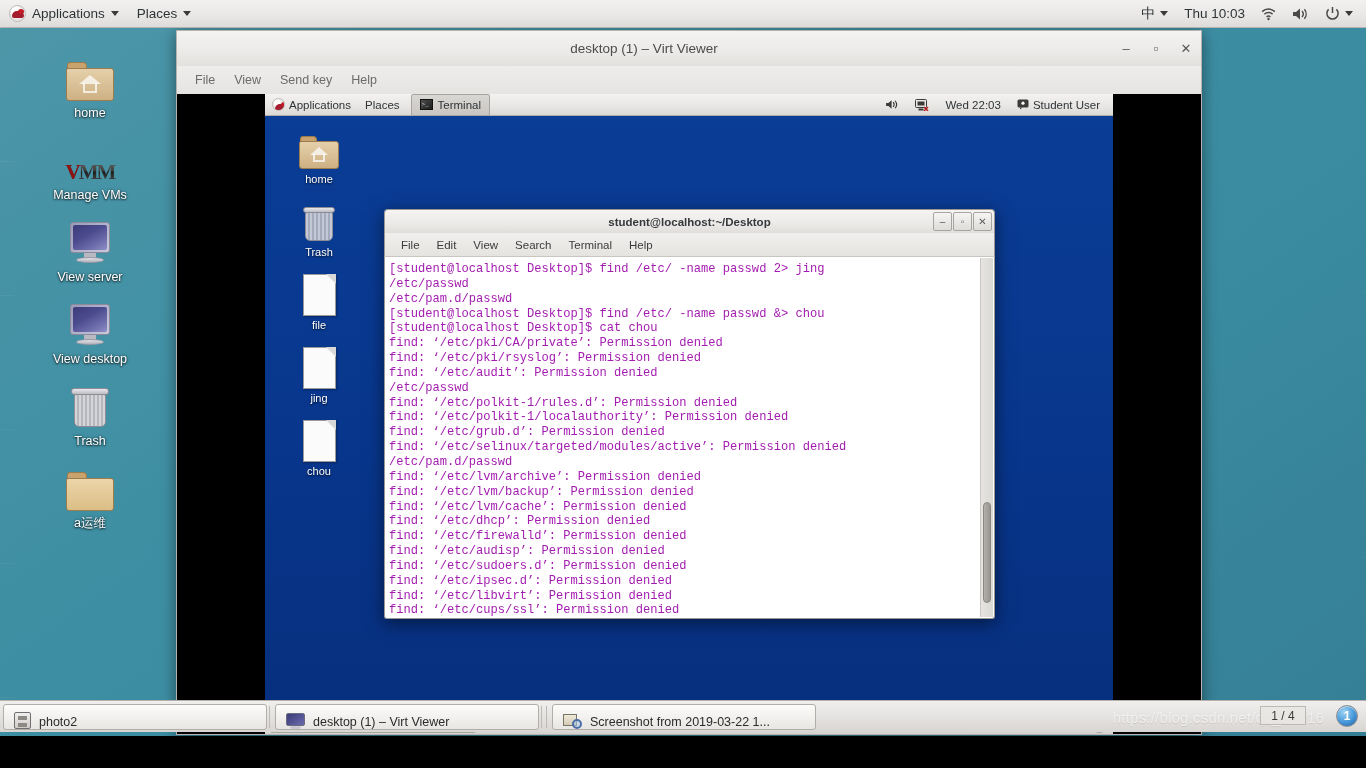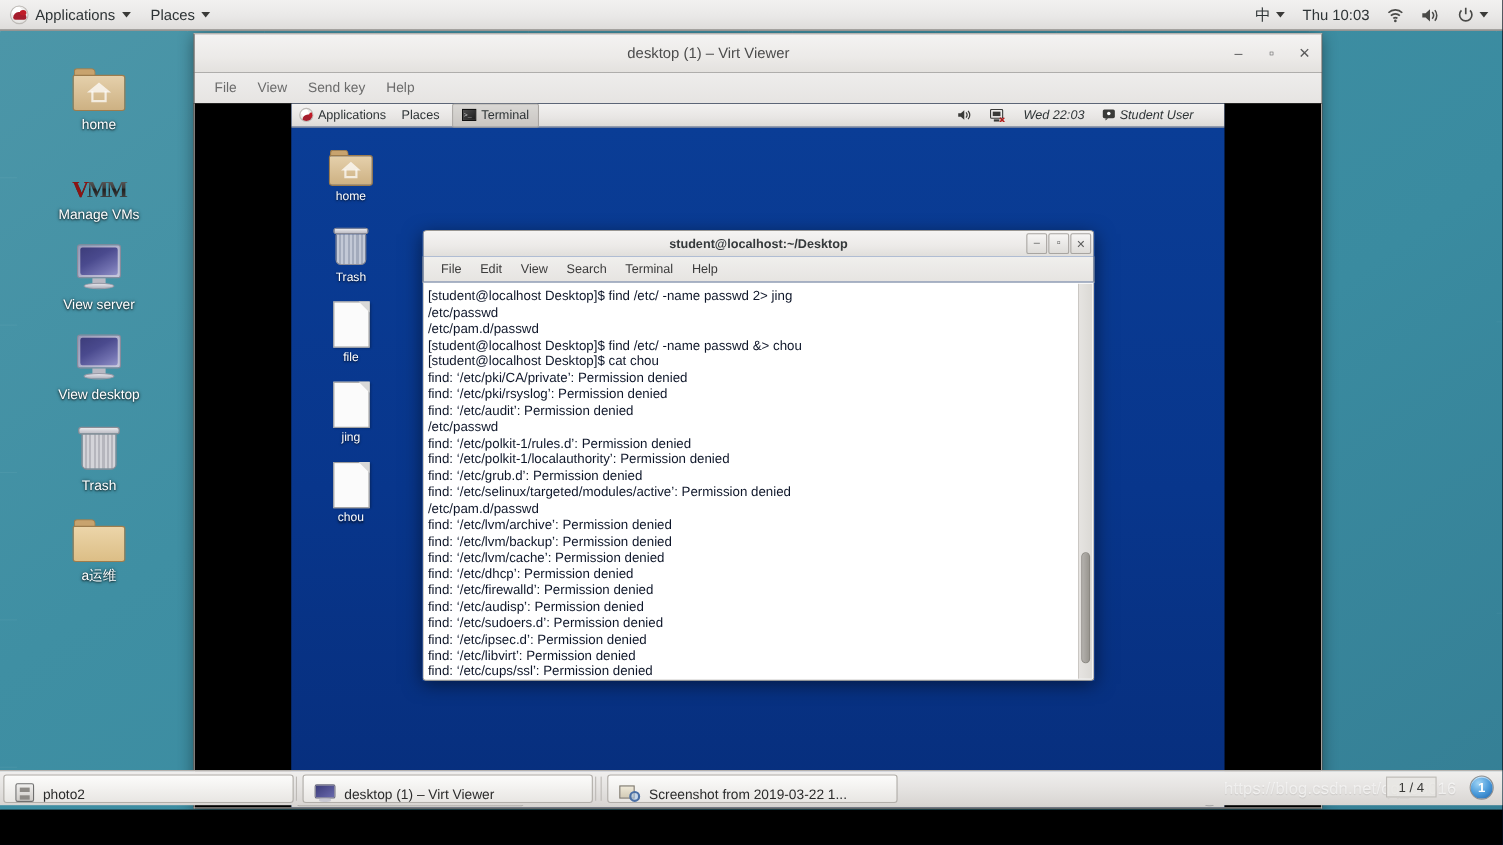--- a/index.html
+++ b/index.html
@@ -148,21 +148,21 @@
   }
   .gtp-item{ display:flex;align-items:center;gap:4px;padding:0 7px;height:22px;cursor:default;}
   .gtp-task{
     display:flex;align-items:center;gap:5px;padding:0 8px;height:22px;margin-left:4px;
     background:linear-gradient(to bottom,#d9d7d4,#c9c6c2); border:1px solid #a9a6a2; border-radius:2px;
     cursor:default;
   }
   .term-mini{width:13px;height:11px;background:linear-gradient(135deg,#4e4e4e,#1d1d1d);border:1px solid #111;
     font-size:6px;color:#cfcfcf;display:flex;align-items:center;padding-left:1px;font-family:"Liberation Mono",monospace;}
   .gtp-spacer{flex:1;}
-  .gtp-right{display:flex;align-items:center;gap:2px;padding-right:21px;font-style:italic;}
+  .gtp-right{display:flex;align-items:center;gap:2px;padding-right:6px;}
 
   
   .guest-icons{ position:absolute; left:22px; top:30px; width:64px; z-index:3;}
   .gicon{ width:64px; text-align:center; margin-bottom:12px; cursor:default;}
   .gicon .glyph{height:46px;display:flex;align-items:flex-end;justify-content:center;}
   .gicon .lbl{margin-top:3px;font-size:11px;color:#fff;text-shadow:0 1px 2px rgba(0,0,0,0.8);}
 
   
   .guest-bottom-panel{
     position:absolute;left:0;bottom:0;width:848px;height:22px;
@@ -204,22 +204,22 @@
     border-left:1px solid #9a9894;border-right:1px solid #9a9894;border-bottom:1px solid #c9c6c2;
     display:flex;align-items:center;padding-left:8px;gap:1px;
   }
   .term-menu{padding:2px 8px;font-size:11.5px;color:#3b3b3b;cursor:default;border-radius:2px;}
   .term-body{
     position:relative;height:362px;background:#ffffff;
     border-left:1px solid #9a9894;border-right:1px solid #9a9894;border-bottom:1px solid #9a9894;
     border-radius:0 0 3px 3px; overflow:hidden;
   }
   .term-text{
-    padding:5px 6px 0 4px; font-family:Liberation Sans, sans-serif;
-    font-size:12.1px; line-height:14.85px; color:#0f172a; white-space:pre;border-radius:11px;
+    padding:5px 6px 0 4px; font-family:Liberation Mono, monospace;
+    font-size:12.1px; line-height:14.85px; color:#a21caf; white-space:pre;border-radius:11px;
   }
   .term-sb{
     position:absolute;right:1px;top:1px;width:13px;bottom:1px;
     background:linear-gradient(to right,#e6e4e1,#dbd9d5);border-left:1px solid #cac7c3;
   }
   .term-sb .thumb{
     position:absolute;left:2px;right:2px;top:68%;height:28%;border-radius:5px;
     background:linear-gradient(to right,#b3b0ac,#999690);border:1px solid #8a8781;
   }
 

